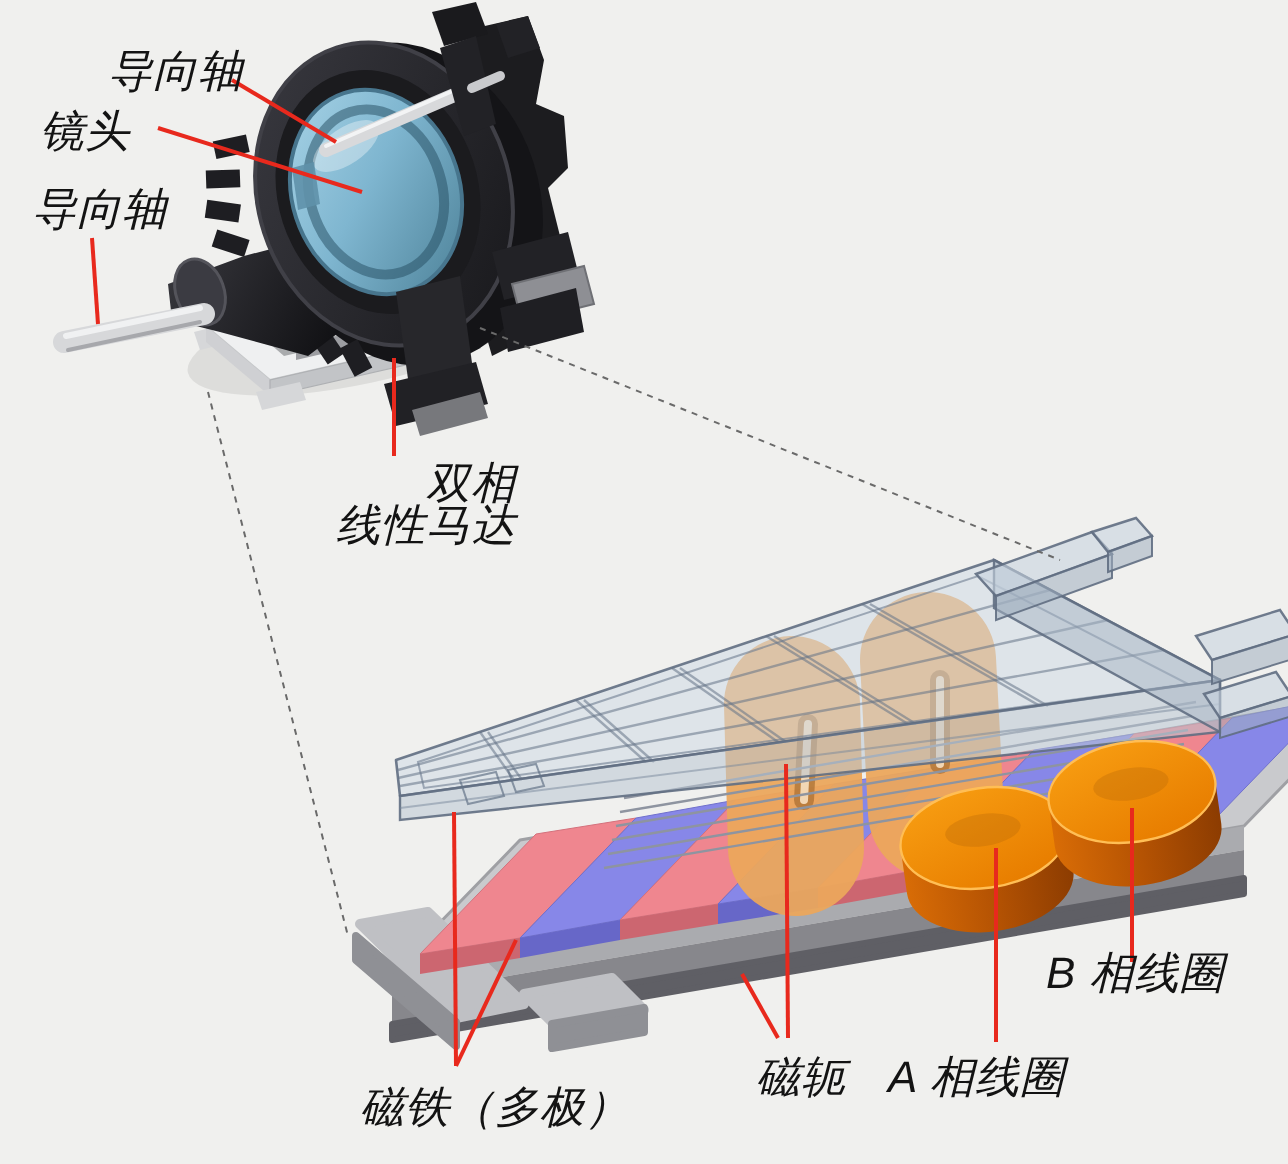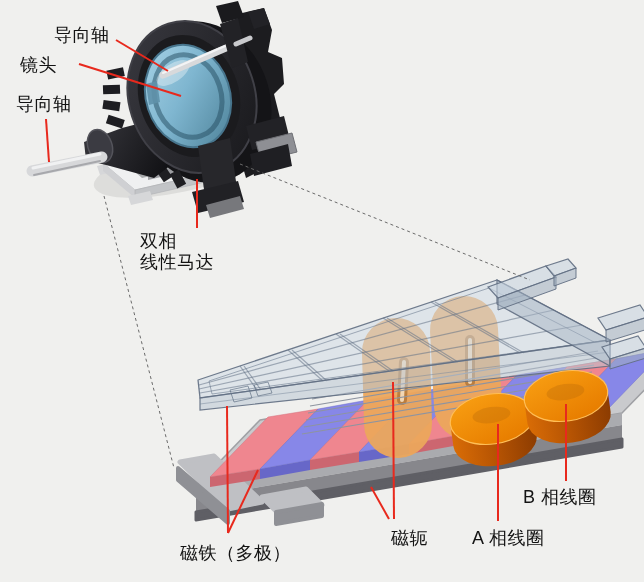--- a/index.html
+++ b/index.html
@@ -3,24 +3,24 @@
 <meta charset="utf-8">
 <style>
   html,body{margin:0;padding:0;}
   body{
     width:644px;height:582px;position:relative;overflow:hidden;
     background:#f0f0ee;
     font-family:"Liberation Sans","DejaVu Sans",sans-serif;
   }
   #scene{position:absolute;left:0;top:0;}
   .lbl{
-    position:absolute;color:#131313;font-size:18px;line-height:21px;
-    letter-spacing:.5px;white-space:nowrap;
+    position:absolute;color:#131313;font-size:22px;line-height:21px;
+    letter-spacing:.5px;white-space:nowrap;font-style:italic;
   }
-  .lbl-center{text-align:left;}
+  .lbl-center{text-align:right;}
 </style>
 </head>
 <body>
 
 <svg id="scene" width="644" height="582" viewBox="0 0 644 582">
   <defs>
     <linearGradient id="gCone" x1="0" y1="0" x2="1" y2="0.3">
       <stop offset="0" stop-color="#3a3a40"></stop>
         <stop offset="1" stop-color="#101013"></stop>
     </linearGradient>
@@ -244,15 +244,15 @@
 </svg>
 
 <div class="lbl" style="left:54px;top:25px">导向轴</div>
 <div class="lbl" style="left:20px;top:55px">镜头</div>
 <div class="lbl" style="left:16px;top:94px">导向轴</div>
 <div class="lbl lbl-center" style="left:140px;top:231px;width:118px">
   <div>双相</div>
   <div>线性马达</div>
 </div>
 <div class="lbl" style="left:180px;top:543px">磁铁（多极）</div>
-<div class="lbl" style="left:391px;top:528px">磁轭</div>
-<div class="lbl" style="left:472px;top:528px">A 相线圈</div>
-<div class="lbl" style="left:523px;top:487px">B 相线圈</div>
+<div class="lbl" style="left:378px;top:528px">磁轭</div>
+<div class="lbl" style="left:444px;top:528px">A 相线圈</div>
+<div class="lbl" style="left:523px;top:476px">B 相线圈</div>
 
 </body></html>

